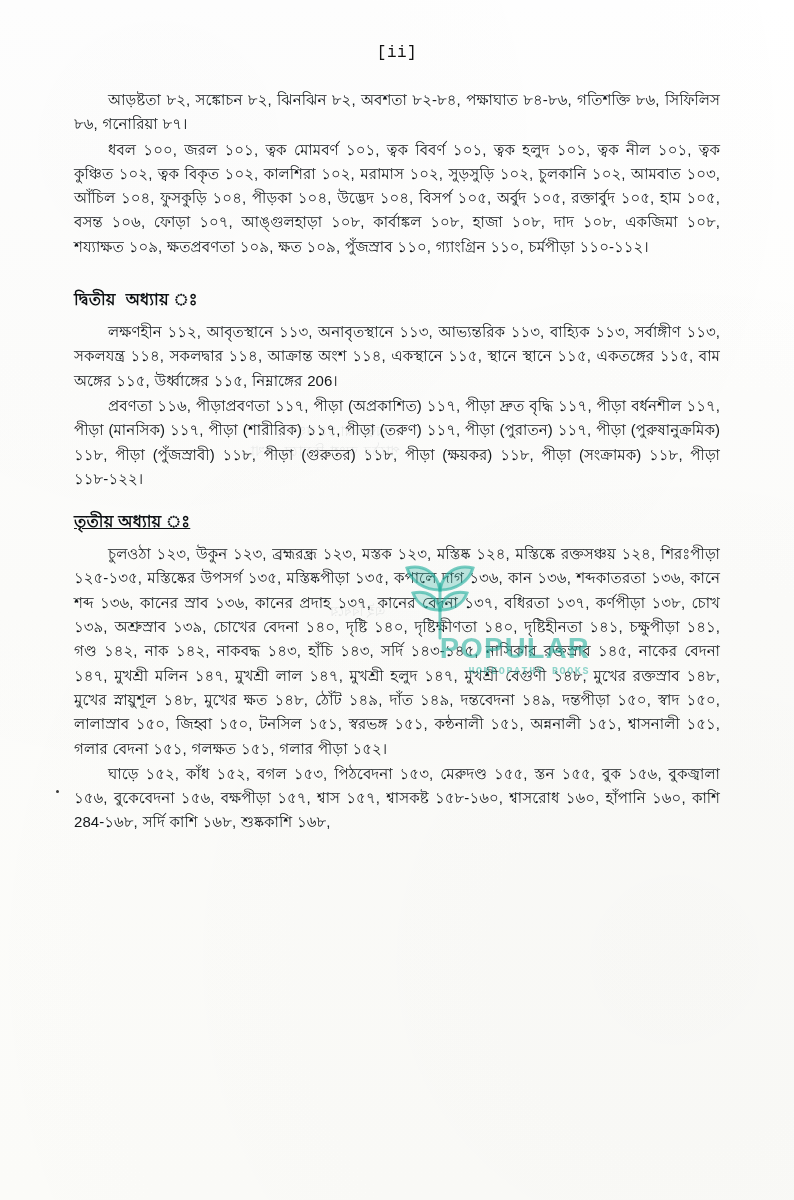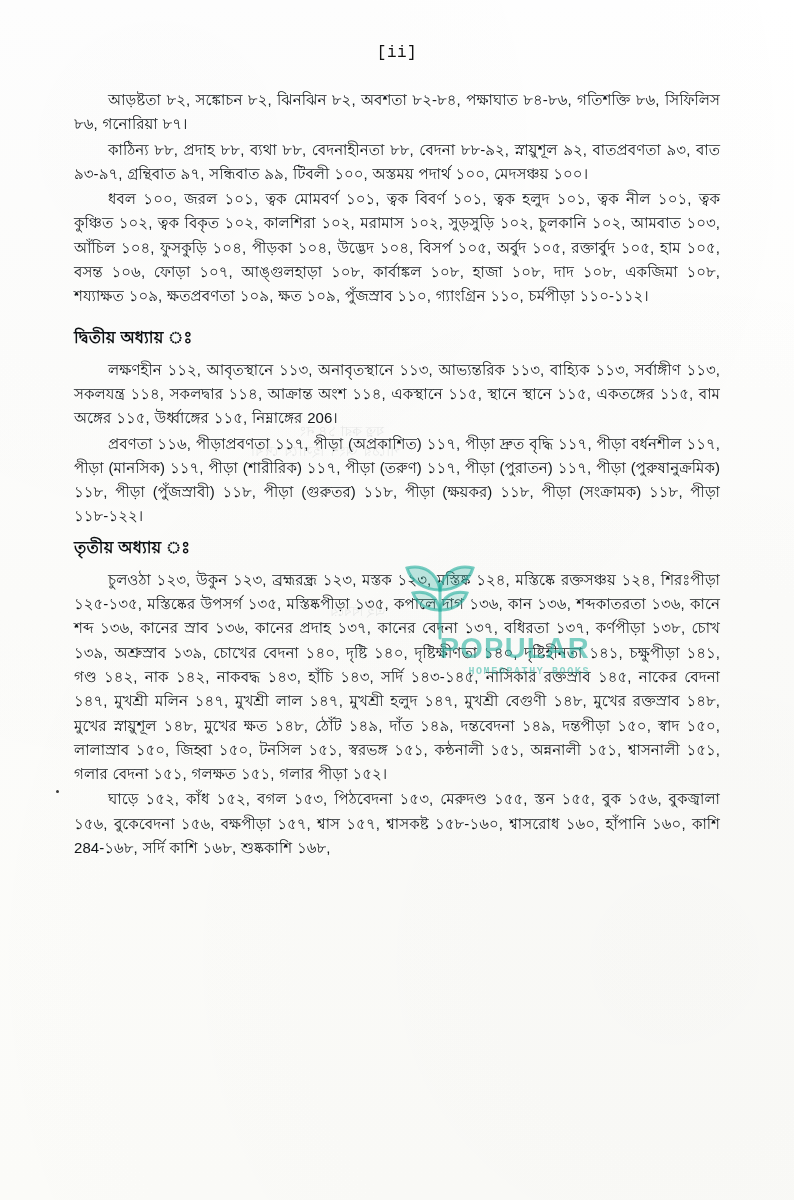--- a/index.html
+++ b/index.html
@@ -60,24 +60,26 @@
   }
   .heading {
     font-family: "Liberation Sans", sans-serif;
     font-size: 16.4px;
     font-weight: bold;
     color: #0d1013;
     margin: 14px 0 6px 0;
     letter-spacing: 0.2px;
   }
   .heading.second {
-    margin-top: 16px;
+    margin-top: 28px;
+    font-family: Liberation Mono, monospace;
   }
   .heading.third {
-    margin-top: 6px;
+    margin-top: 18px;
+    text-decoration: underline;
   }
   
   .bleed {
     position: absolute;
     z-index: 1;
     color: rgba(60, 70, 80, 0.10);
     font-family: "Liberation Sans", sans-serif;
     font-size: 14px;
     white-space: nowrap;
     pointer-events: none;
@@ -137,21 +139,20 @@
 
   <div class="bleed b1">যত্ন করা ১৪ নং</div>
   <div class="bleed b2">পাঠের অংশ হিসাবে দেখা</div>
   <div class="bleed b3">এই বিষয়ে</div>
 
   <div class="content">
 
     <div class="page-number">[ii]</div>
 
     <p class="para">আড়ষ্টতা ৮২, সঙ্কোচন ৮২, ঝিনঝিন ৮২, অবশতা ৮২-৮৪, পক্ষাঘাত ৮৪-৮৬, গতিশক্তি ৮৬, সিফিলিস ৮৬, গনোরিয়া ৮৭।</p>
-    <p class="para">কাঠিন্য ৮৮, প্রদাহ ৮৮, ব্যথা ৮৮, বেদনাহীনতা ৮৮, বেদনা ৮৮-৯২, স্নায়ুশূল ৯২, বাতপ্রবণতা ৯৩, বাত ৯৩-৯৭, গ্রন্থিবাত ৯৭, সন্ধিবাত ৯৯, টিবলী ১০০, অস্তময় পদার্থ ১০০, মেদসঞ্চয় ১০০।</p>
     <p class="para">ধবল ১০০, জরল ১০১, ত্বক মোমবর্ণ ১০১, ত্বক বিবর্ণ ১০১, ত্বক হলুদ ১০১, ত্বক নীল ১০১, ত্বক কুঞ্চিত ১০২, ত্বক বিকৃত ১০২, কালশিরা ১০২, মরামাস ১০২, সুড়সুড়ি ১০২, চুলকানি ১০২, আমবাত ১০৩, আঁচিল ১০৪, ফুসকুড়ি ১০৪, পীড়কা ১০৪, উদ্ভেদ ১০৪, বিসর্প ১০৫, অর্বুদ ১০৫, রক্তার্বুদ ১০৫, হাম ১০৫, বসন্ত ১০৬, ফোড়া ১০৭, আঙ্গুলহাড়া ১০৮, কার্বাঙ্কল ১০৮, হাজা ১০৮, দাদ ১০৮, একজিমা ১০৮, শয্যাক্ষত ১০৯, ক্ষতপ্রবণতা ১০৯, ক্ষত ১০৯, পুঁজস্রাব ১১০, গ্যাংগ্রিন ১১০, চর্মপীড়া ১১০-১১২।</p>
 
     <h2 class="heading second">দ্বিতীয় অধ্যায় ঃ</h2>
     <p class="para">লক্ষণহীন ১১২, আবৃতস্থানে ১১৩, অনাবৃতস্থানে ১১৩, আভ্যন্তরিক ১১৩, বাহ্যিক ১১৩, সর্বাঙ্গীণ ১১৩, সকলযন্ত্র ১১৪, সকলদ্বার ১১৪, আক্রান্ত অংশ ১১৪, একস্থানে ১১৫, স্থানে স্থানে ১১৫, একতঙ্গের ১১৫, বাম অঙ্গের ১১৫, উর্ধ্বাঙ্গের ১১৫, নিম্নাঙ্গের 206।</p>
     <p class="para">প্রবণতা ১১৬, পীড়াপ্রবণতা ১১৭, পীড়া (অপ্রকাশিত) ১১৭, পীড়া দ্রুত বৃদ্ধি ১১৭, পীড়া বর্ধনশীল ১১৭, পীড়া (মানসিক) ১১৭, পীড়া (শারীরিক) ১১৭, পীড়া (তরুণ) ১১৭, পীড়া (পুরাতন) ১১৭, পীড়া (পুরুষানুক্রমিক) ১১৮, পীড়া (পুঁজস্রাবী) ১১৮, পীড়া (গুরুতর) ১১৮, পীড়া (ক্ষয়কর) ১১৮, পীড়া (সংক্রামক) ১১৮, পীড়া ১১৮-১২২।</p>
 
     <h2 class="heading third">তৃতীয় অধ্যায় ঃ</h2>
     <p class="para">চুলওঠা ১২৩, উকুন ১২৩, ব্রহ্মরন্ধ্র ১২৩, মস্তক ১২৩, মস্তিষ্ক ১২৪, মস্তিষ্কে রক্তসঞ্চয় ১২৪, শিরঃপীড়া ১২৫-১৩৫, মস্তিষ্কের উপসর্গ ১৩৫, মস্তিষ্কপীড়া ১৩৫, কপালে দাগ ১৩৬, কান ১৩৬, শব্দকাতরতা ১৩৬, কানে শব্দ ১৩৬, কানের স্রাব ১৩৬, কানের প্রদাহ ১৩৭, কানের বেদনা ১৩৭, বধিরতা ১৩৭, কর্ণপীড়া ১৩৮, চোখ ১৩৯, অশ্রুস্রাব ১৩৯, চোখের বেদনা ১৪০, দৃষ্টি ১৪০, দৃষ্টিক্ষীণতা ১৪০, দৃষ্টিহীনতা ১৪১, চক্ষুপীড়া ১৪১, গণ্ড ১৪২, নাক ১৪২, নাকবদ্ধ ১৪৩, হাঁচি ১৪৩, সর্দি ১৪৩-১৪৫, নাসিকার রক্তস্রাব ১৪৫, নাকের বেদনা ১৪৭, মুখশ্রী মলিন ১৪৭, মুখশ্রী লাল ১৪৭, মুখশ্রী হলুদ ১৪৭, মুখশ্রী বেগুণী ১৪৮, মুখের রক্তস্রাব ১৪৮, মুখের স্নায়ুশূল ১৪৮, মুখের ক্ষত ১৪৮, ঠোঁট ১৪৯, দাঁত ১৪৯, দন্তবেদনা ১৪৯, দন্তপীড়া ১৫০, স্বাদ ১৫০, লালাস্রাব ১৫০, জিহ্বা ১৫০, টনসিল ১৫১, স্বরভঙ্গ ১৫১, কন্ঠনালী ১৫১, অন্ননালী ১৫১, শ্বাসনালী ১৫১, গলার বেদনা ১৫১, গলক্ষত ১৫১, গলার পীড়া ১৫২।</p>
     <p class="para">ঘাড়ে ১৫২, কাঁধ ১৫২, বগল ১৫৩, পিঠবেদনা ১৫৩, মেরুদণ্ড ১৫৫, স্তন ১৫৫, বুক ১৫৬, বুকজ্বালা ১৫৬, বুকেবেদনা ১৫৬, বক্ষপীড়া ১৫৭, শ্বাস ১৫৭, শ্বাসকষ্ট ১৫৮-১৬০, শ্বাসরোধ ১৬০, হাঁপানি ১৬০, কাশি 284-১৬৮, সর্দি কাশি ১৬৮, শুষ্ককাশি ১৬৮,</p>
 

